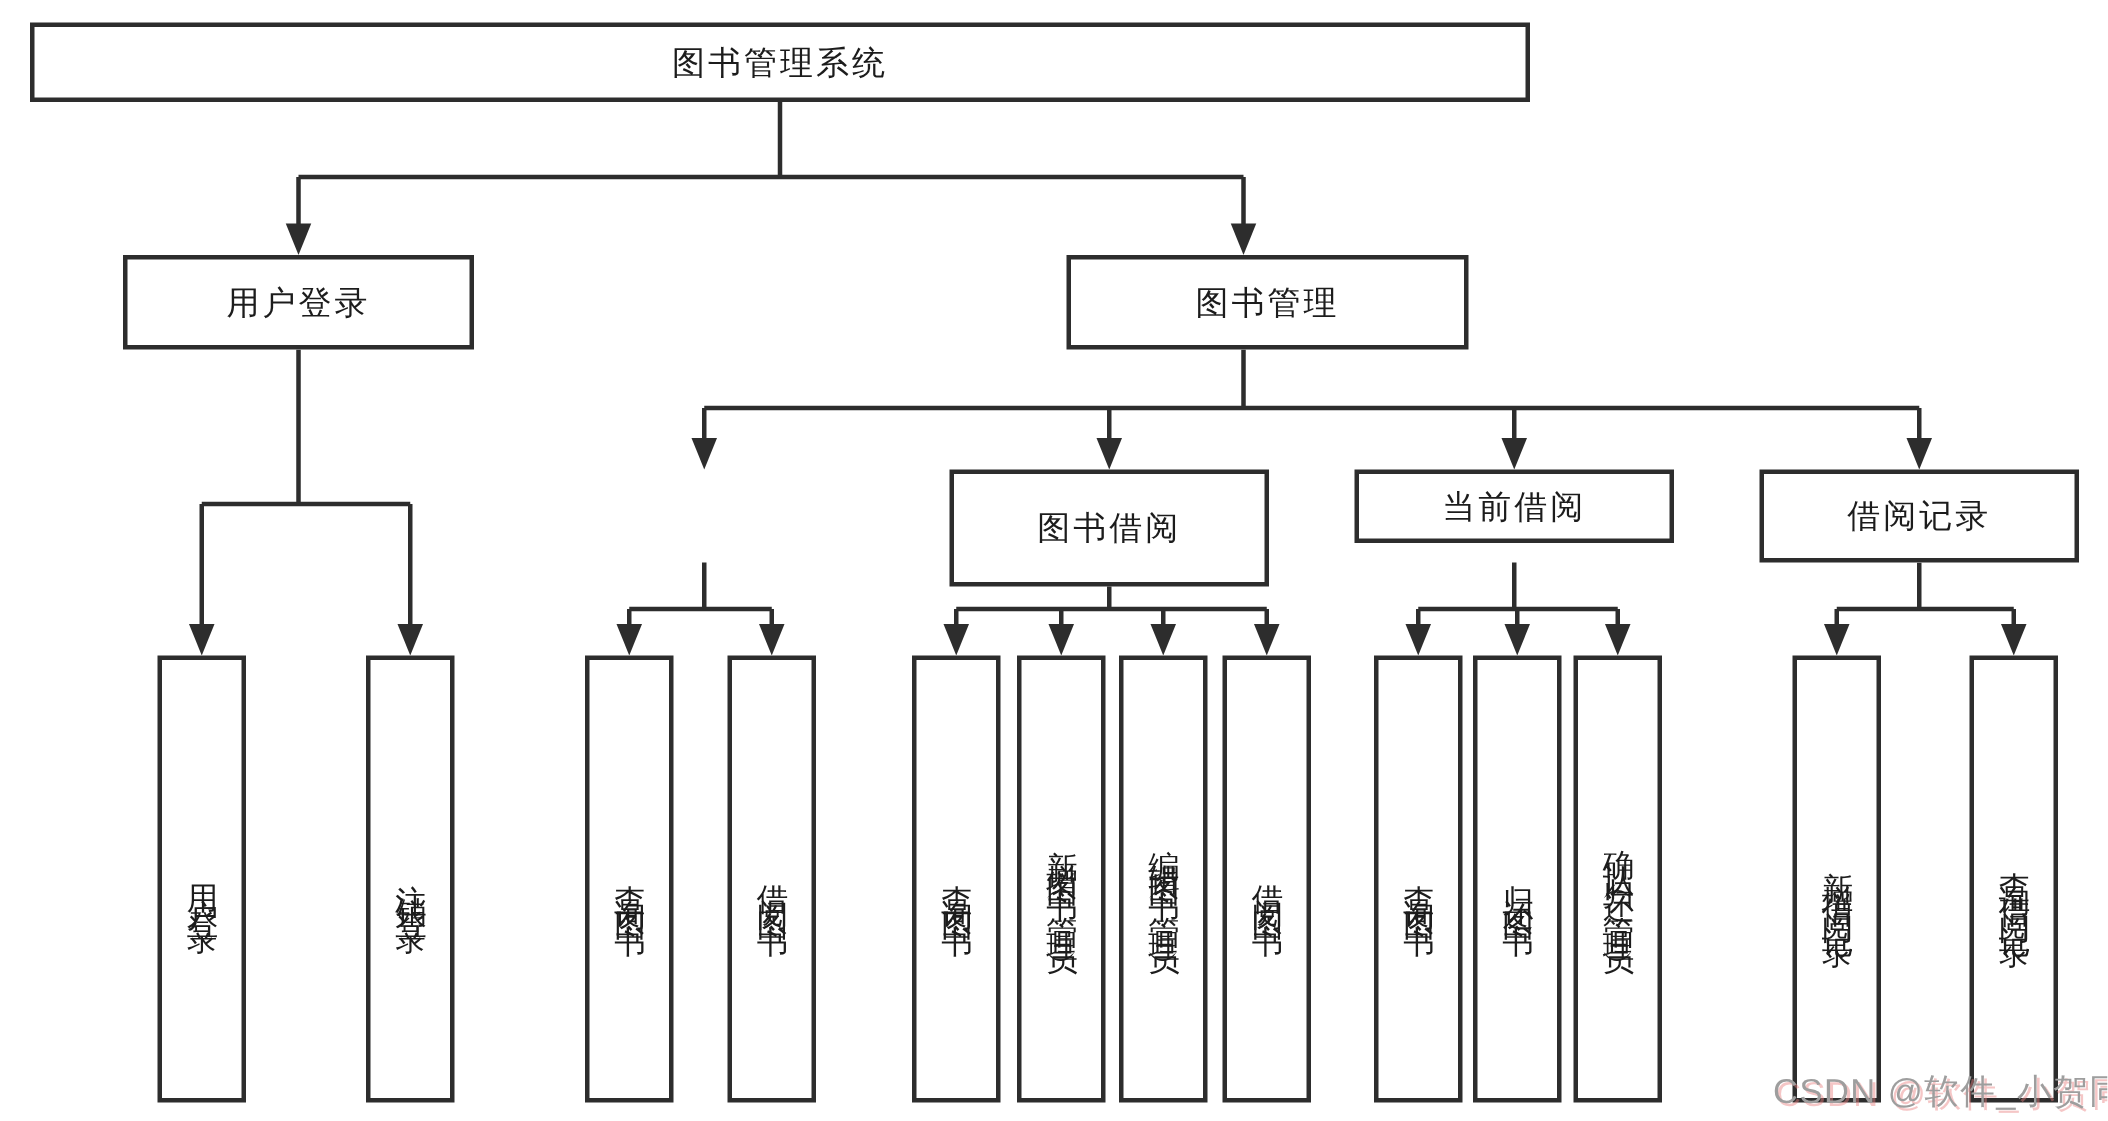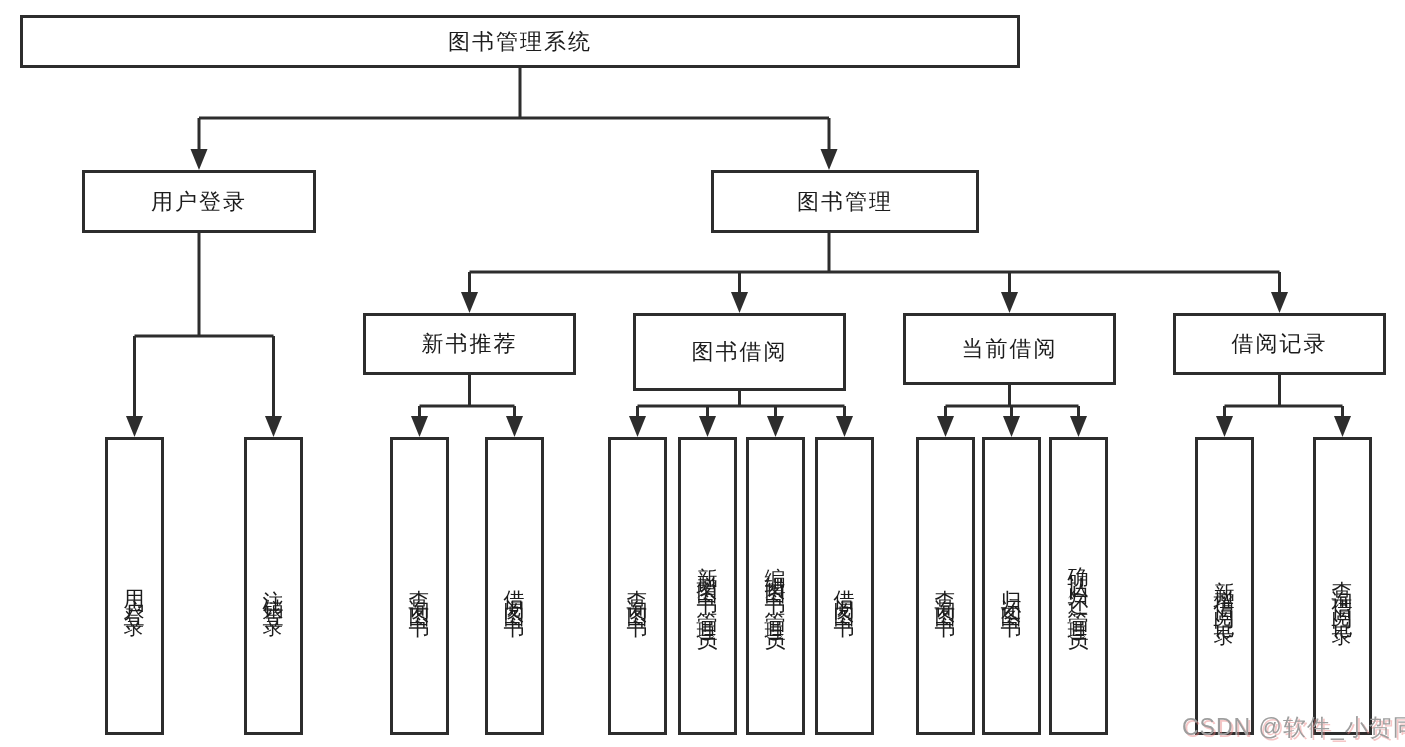--- a/index.html
+++ b/index.html
@@ -64,27 +64,24 @@
     <span>图书管理系统</span>
   </div>
 
   <div class="node" style="left:82px;top:170px;width:234px;height:63px">
     <span>用户登录</span>
   </div>
   <div class="node" style="left:711px;top:170px;width:268px;height:63px">
     <span>图书管理</span>
   </div>
 
-  <div class="node" style="left:363px;top:313px;width:213px;height:62px">
-    <span>新书推荐</span>
-  </div>
   <div class="node" style="left:633px;top:313px;width:213px;height:78px">
     <span>图书借阅</span>
   </div>
-  <div class="node" style="left:903px;top:313px;width:213px;height:72px">
+  <div class="node" style="left:903px;top:313px;width:213px;height:49px">
     <span>当前借阅</span>
   </div>
   <div class="node" style="left:1173px;top:313px;width:213px;height:62px">
     <span>借阅记录</span>
   </div>
 
   <div class="node leaf" style="left:105px;top:437px;width:59px;height:298px">
     <span class="vtext">用户登录</span>
   </div>
   <div class="node leaf" style="left:244px;top:437px;width:59px;height:298px">

